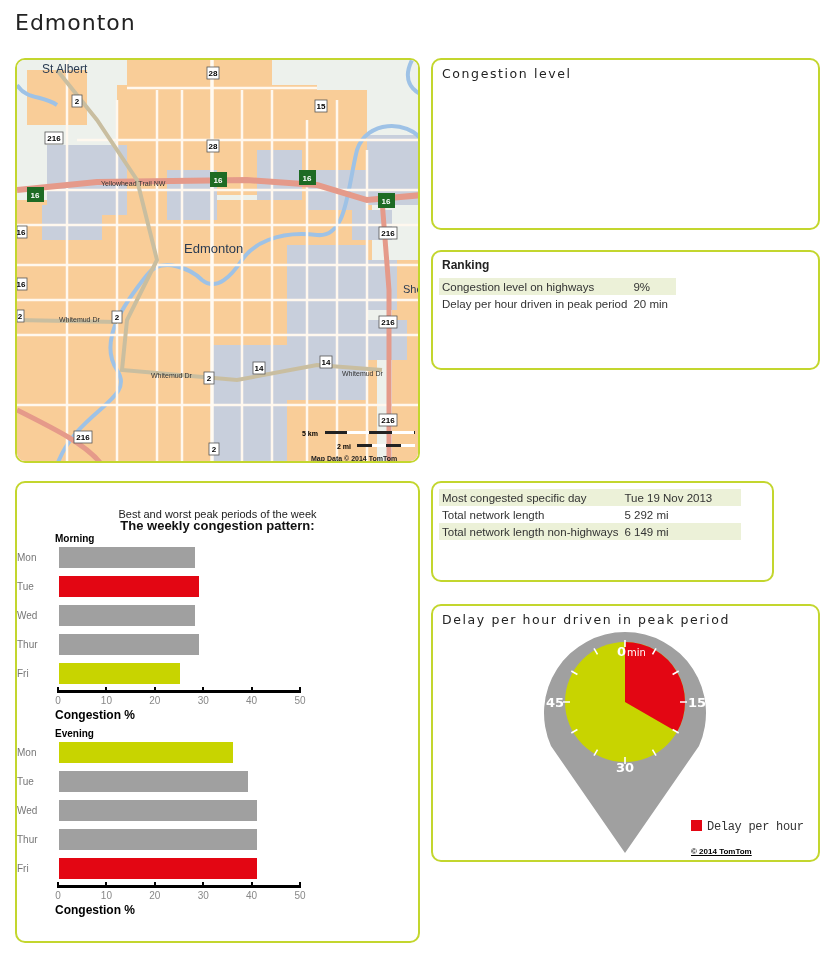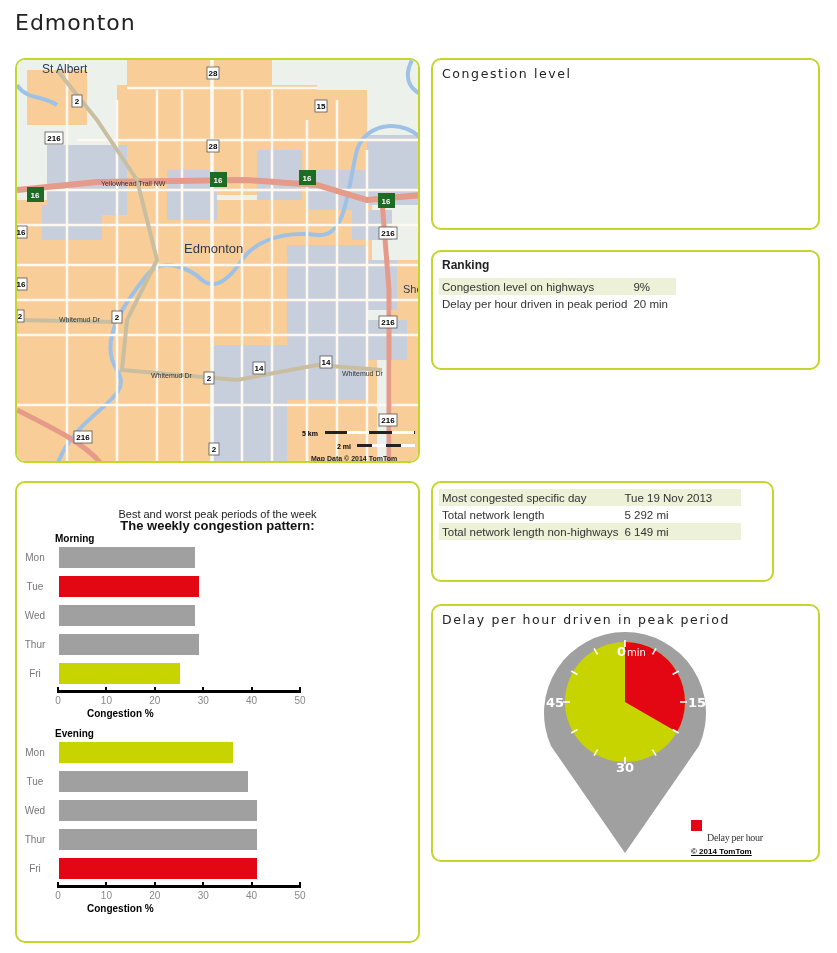--- a/index.html
+++ b/index.html
@@ -41,32 +41,32 @@
     .stats-table td.val { width: 120px; }
     #ranking-panel .stats-table { top: 26px; }
     #ranking-panel .stats-table td.val { width: 46px; }
     #network-panel .stats-table { top: 6px; }
 
     
     #weekly-panel { left: 15px; top: 481px; width: 405px; height: 462px; }
     .chart-title { position: absolute; left: 0; right: 0; top: 6px; text-align: center; font-family: "Liberation Sans", sans-serif; font-size: 13px; font-weight: bold; color: #111; margin-top: 29px; }
     .chart-subtitle { position: absolute; left: 0; right: 0; top: 25px; text-align: center; font-family: "Liberation Sans", sans-serif; font-size: 11px; color: #222; }
     .section-label { position: absolute; left: 38px; font-family: "Liberation Sans", sans-serif; font-size: 10px; font-weight: bold; color: #000; }
-    .day-label { position: absolute; width: 36px; text-align: center; font-family: "Liberation Sans", sans-serif; font-size: 10px; color: #777; }
+    .day-label { position: absolute; width: 36px; text-align: left; font-family: "Liberation Sans", sans-serif; font-size: 10px; color: #777; }
     .bar { position: absolute; left: 42px; height: 21px; }
     .axis-line { position: absolute; left: 40px; width: 244px; height: 3px; background: #000; }
     .tick { position: absolute; width: 2px; height: 6px; background: #000; }
     .tick-label { position: absolute; width: 30px; text-align: center; font-family: "Liberation Sans", sans-serif; font-size: 10px; color: #888; }
-    .axis-title { position: absolute; left: 38px; font-family: "Liberation Sans", sans-serif; font-size: 10px; font-weight: bold; color: #000; margin-left: 32px; }
+    .axis-title { position: absolute; left: 38px; font-family: "Liberation Sans", sans-serif; font-size: 12px; font-weight: bold; color: #000; }
 
     
     #delay-panel { left: 431px; top: 604px; width: 389px; height: 258px; }
     #delay-panel svg { position: absolute; left: 0; top: 0; }
     .legend-swatch { position: absolute; left: 258px; top: 214px; width: 11px; height: 11px; background: #e30613; }
-    .legend-text { position: absolute; left: 274px; top: 214px; font-family: Liberation Serif, serif; font-size: 10px; color: #333; letter-spacing: -0.3px; margin-top: 12px; }
+    .legend-text { position: absolute; left: 274px; top: 214px; font-family: Liberation Mono, monospace; font-size: 12px; color: #333; letter-spacing: -0.3px; }
     .copyright { position: absolute; left: 258px; top: 241px; font-family: "Liberation Sans", sans-serif; font-size: 8px; font-weight: bold; color: #000; text-decoration: underline; }
   </style>
 </head>
 <body>
 
 <h1 class="page-title">Edmonton</h1>
 
 <div class="panel" id="map-panel">
   <svg width="405" height="405" viewBox="0 0 405 405">
     <rect x="0" y="0" width="405" height="405" fill="#edf1ec"></rect>

